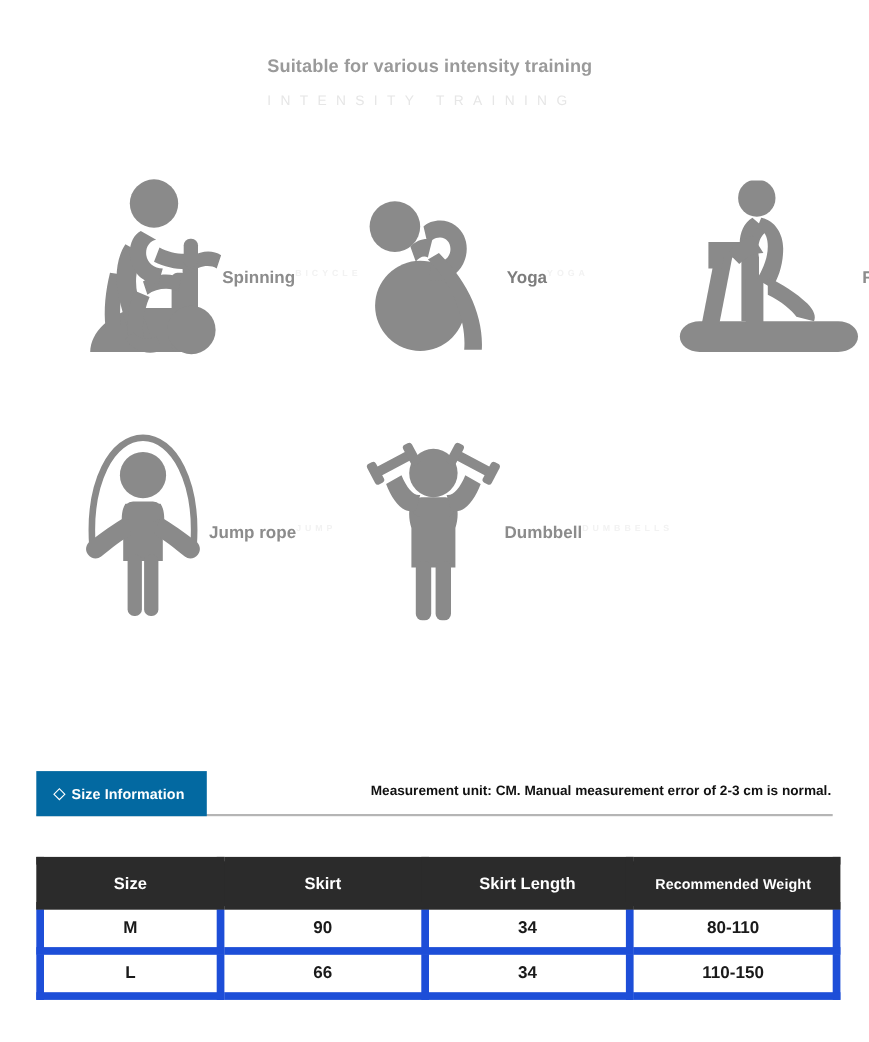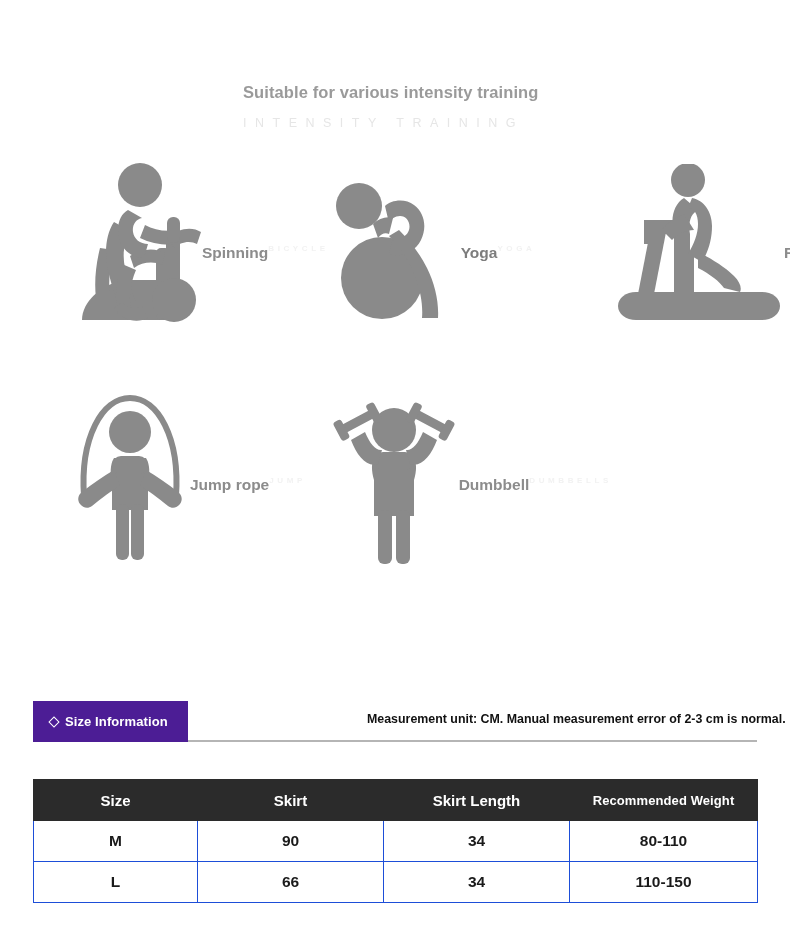--- a/index.html
+++ b/index.html
@@ -18,21 +18,20 @@
     overflow: hidden;
   }
 
   
   .header {
     position: absolute;
     left: 0;
     top: 0;
     width: 782px;
     padding-top: 50px;
-    margin-top: 32px;
   }
   .header-inner {
     width: 310px;
     margin-left: 243px;
   }
   .header-title {
     font-size: 16.5px;
     font-weight: bold;
     line-height: 1.33;
     color: #9a9a9a;
@@ -108,21 +107,21 @@
     width: 724px;
     height: 2px;
     background: #b5b5b5;
   }
   .size-badge {
     position: absolute;
     left: 33px;
     top: 1px;
     width: 155px;
     height: 41px;
-    background: #4c1d95;
+    background: #0369a1;
     color: #ffffff;
     display: flex;
     align-items: center;
     padding-left: 17px;
     font-size: 13px;
     font-weight: bold;
     letter-spacing: 0.1px;
   }
   .diamond-icon {
     display: inline-block;
@@ -134,35 +133,34 @@
     flex: 0 0 auto;
   }
   .size-note {
     position: absolute;
     left: 337px;
     top: 12px;
     font-size: 12.4px;
     font-weight: bold;
     color: #111111;
     white-space: nowrap;
-    margin-left: 30px;
   }
 
   
   .size-table {
     position: absolute;
     left: 33px;
     top: 779px;
     width: 724px;
     border-collapse: collapse;
     table-layout: fixed;
   }
   .size-table th,
   .size-table td {
-    border: 1px solid #1d4ed8;
+    border: 7px solid #1d4ed8;
     text-align: center;
     font-weight: bold;
     color: #1a1a1a;
   }
   .size-table thead th {
     background: #2b2b2b;
     color: #ffffff;
     border-color: #2b2b2b;
     height: 41px;
     font-size: 15px;

